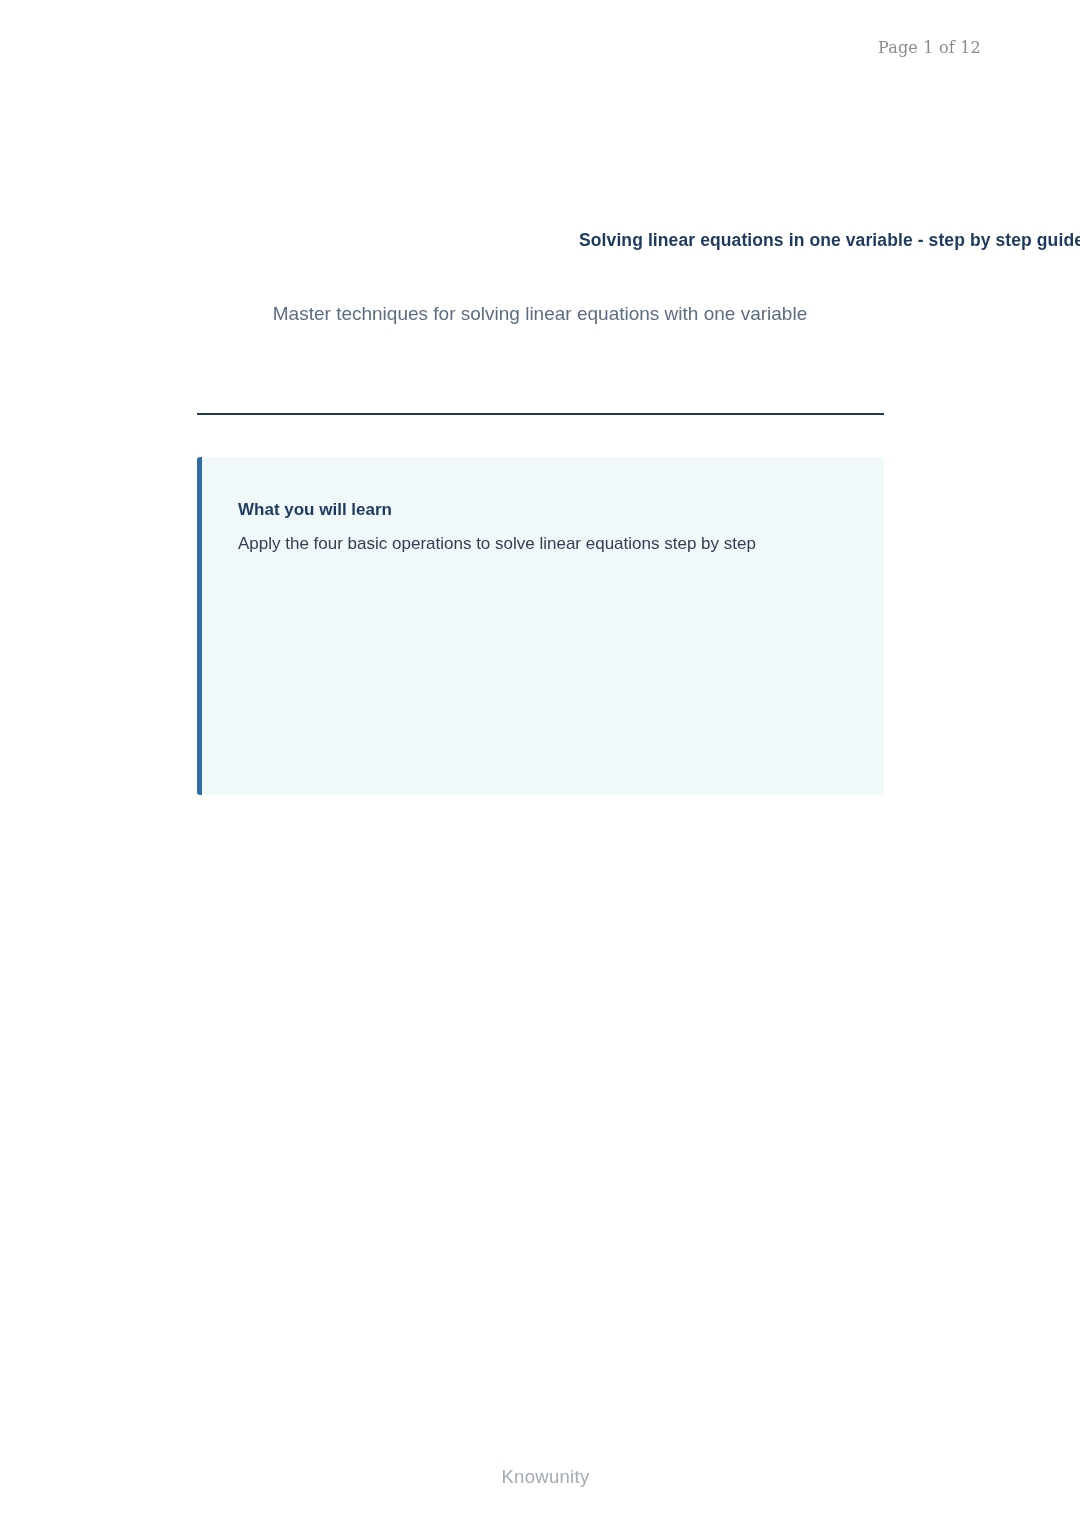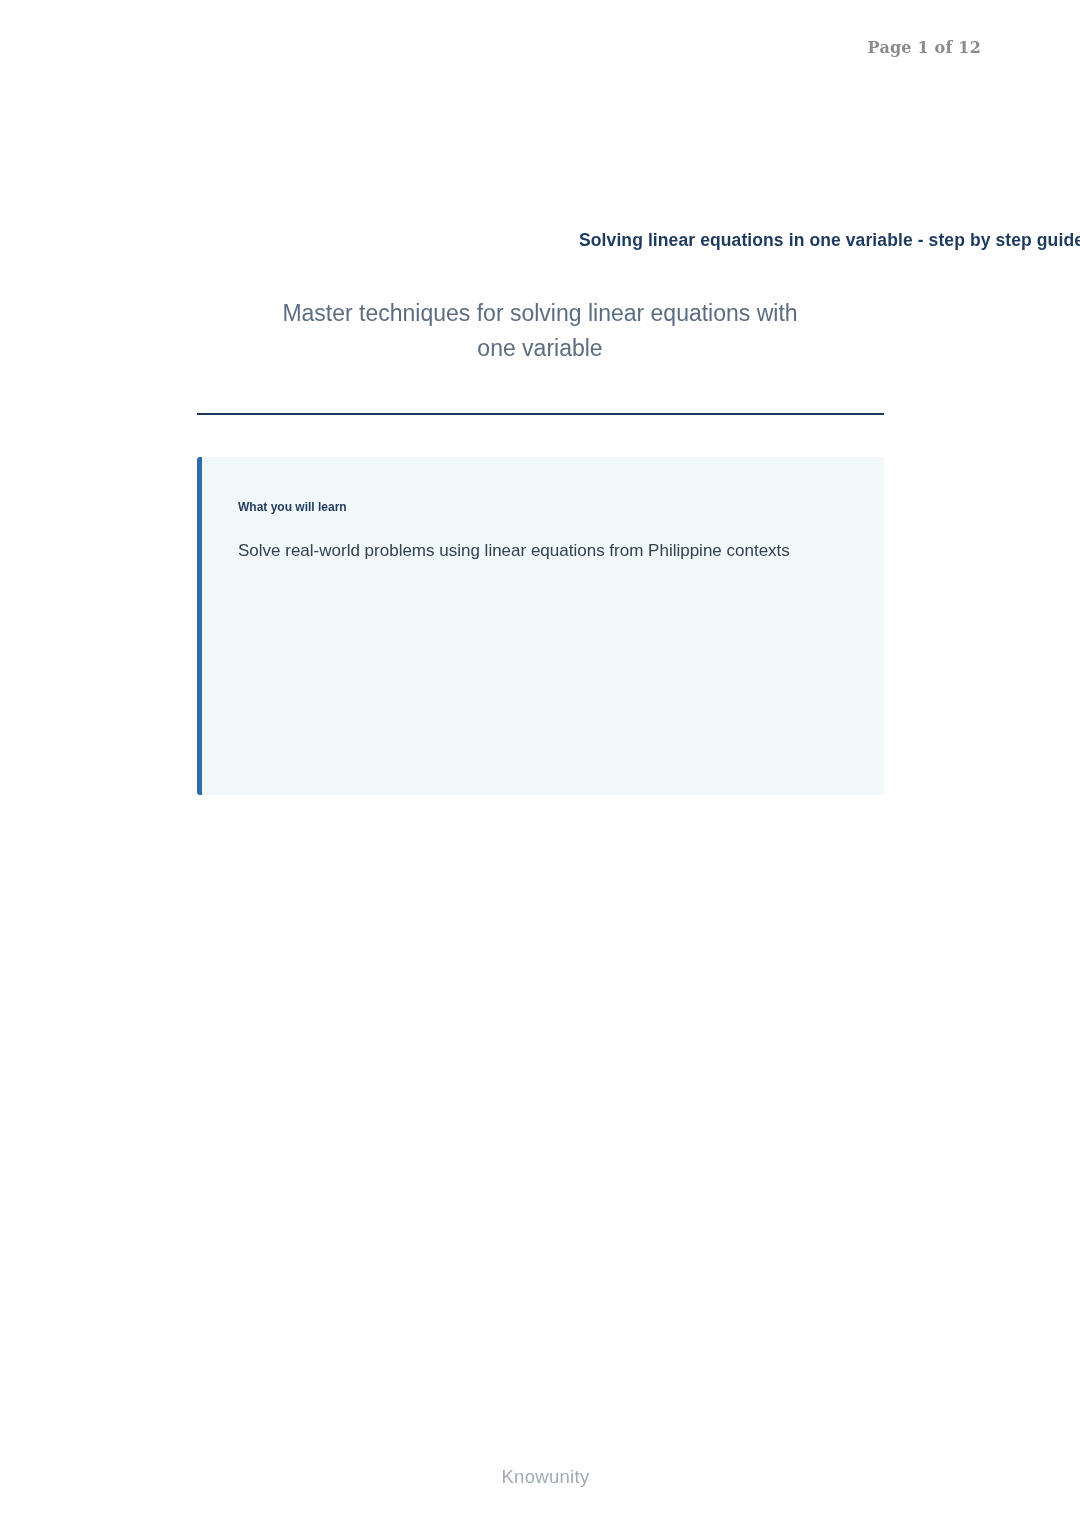--- a/index.html
+++ b/index.html
@@ -17,21 +17,20 @@
   }
 
   .page-number {
     position: absolute;
     top: 38px;
     right: 99px;
     font-family: "DejaVu Serif", "Liberation Serif", serif;
     font-size: 16px;
     color: #8b8b8b;
     letter-spacing: 0.2px;
-    font-weight: bold;
   }
 
   .doc-title {
     position: absolute;
     top: 230px;
     left: 4px;
     width: 100%;
     text-align: right;
     font-size: 17.5px;
     font-weight: 700;
@@ -39,21 +38,21 @@
     letter-spacing: 0.1px;
   }
 
   .doc-subtitle {
     position: absolute;
     top: 296px;
     left: 50%;
     transform: translateX(-50%);
     width: 540px;
     text-align: center;
-    font-size: 23px;
+    font-size: 19px;
     font-weight: 400;
     color: #5c6d82;
     line-height: 35px;
   }
 
   .divider {
     position: absolute;
     top: 413px;
     left: 197px;
     width: 687px;
@@ -67,24 +66,24 @@
     left: 197px;
     width: 687px;
     height: 338px;
     background: #f1f8fa;
     border-left: 5px solid #2e6da4;
     border-radius: 3px;
     padding: 43px 30px 0 36px;
   }
 
   .learn-heading {
-    font-size: 12px;
+    font-size: 17px;
     font-weight: 700;
     color: #1e3a5f;
-    margin-bottom: 27px;
+    margin-bottom: 14px;
   }
 
   .learn-item {
     font-size: 17px;
     color: #32414f;
     line-height: 20px;
     margin-bottom: 26px;
   }
 
   .footer-brand {
@@ -106,16 +105,16 @@
 
 <h1 class="doc-title">Solving linear equations in one variable - step by step guide</h1>
 
 <div class="doc-subtitle">Master techniques for solving linear equations with one variable</div>
 
 <div class="divider"></div>
 
 <section class="learn-box">
   <div class="learn-heading">What you will learn</div>
 
-  <div class="learn-item">Solve real-world problems using linear equations from Philippine contexts</div>
+  <div class="learn-item">Apply the four basic operations to solve linear equations step by step</div>
 </section>
 
 <div class="footer-brand">Knowunity</div>
 
 </body></html>

